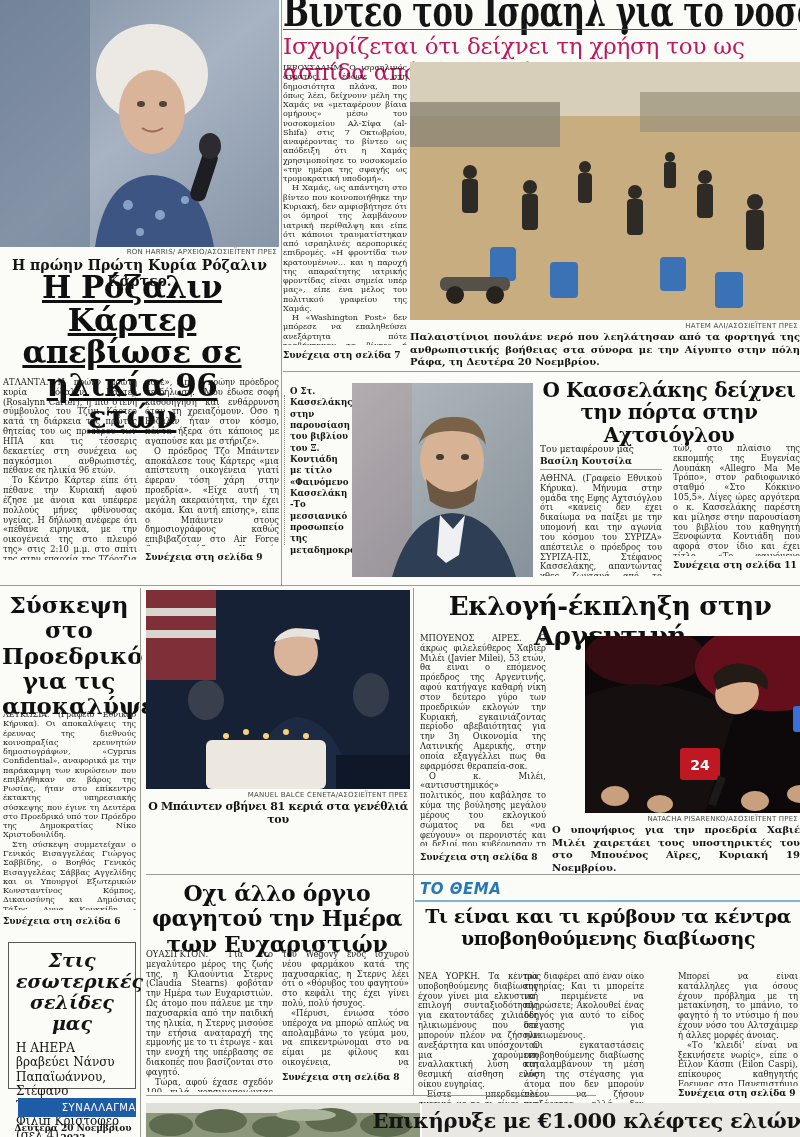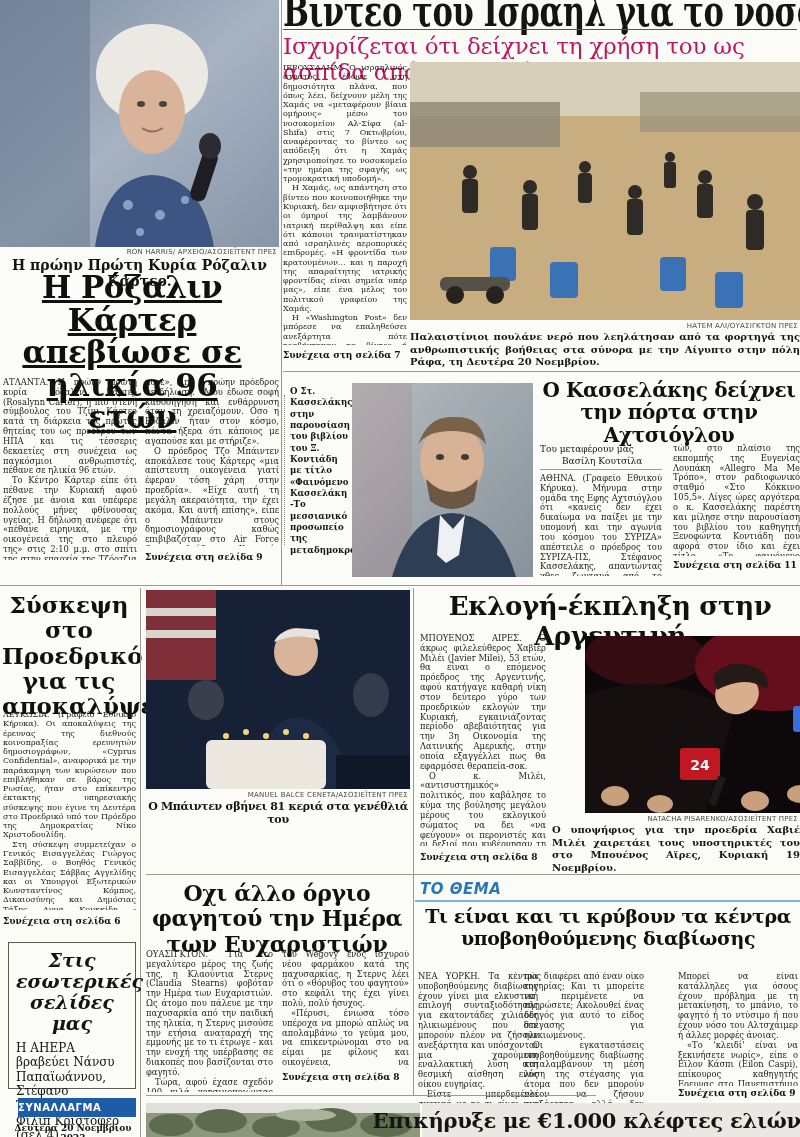--- a/index.html
+++ b/index.html
@@ -24,22 +24,22 @@
   .cont{position:absolute;font-weight:bold;font-size:9px;color:#101010;}
   .credit{font-family:"DejaVu Sans",sans-serif;font-size:7px;color:#4a4a44;text-align:right;letter-spacing:.2px;}
   .caption{font-weight:bold;font-size:10px;line-height:1.25;text-align:justify;color:#151515;}
   .caption-c{font-weight:bold;font-size:14px;text-align:center;color:#151515;}
   .byline{font-size:9px;line-height:1.3;}
   .photo{display:block;width:100%;height:100%;}
   
   .inside-box{border:1px solid #5a5a52;padding:7px 7px 4px;background:#fbfbf7;}
   .inside-title{font-weight:bold;font-style:italic;font-size:19px;line-height:1.1;text-align:center;margin:0 0 7px;}
   .inside-items p{margin:0 0 7px;font-size:12px;line-height:1.22;text-indent:0;text-align:left;}
-  .fx-bar{background:#1e5ca8;color:#fff;font-family:"DejaVu Sans",sans-serif;font-weight:bold;
-          font-size:10px;letter-spacing:.6px;text-align:left;line-height:19px;}
+  .fx-bar{background:#1e5ca8;color:#fff;font-family:"DejaVu Sans",sans-serif;font-weight:normal;
+          font-size:10px;letter-spacing:.6px;text-align:right;line-height:19px;}
   .fx-date{font-weight:bold;font-size:9px;text-align:center;}
   .thema-label{color:#2679b8;font-family:"DejaVu Sans",sans-serif;font-weight:bold;font-style:italic;
                font-size:15px;letter-spacing:.5px;}
   .olive-box{background:#eae8e2;display:flex;align-items:center;justify-content:center;}
   .olive-hl{font-weight:bold;font-size:21px;letter-spacing:-.3px;color:#141414;white-space:nowrap;}
   .vcredit{border-left:1px dotted #8a8a82;height:150px;}
 </style>
 </head>
 <body>
 
@@ -124,21 +124,21 @@
         <rect x="80" y="185" width="26" height="34" rx="4"></rect>
         <rect x="140" y="200" width="28" height="36" rx="4"></rect>
         <rect x="250" y="195" width="26" height="34" rx="4"></rect>
         <rect x="305" y="210" width="28" height="36" rx="4"></rect>
       </g>
       <rect x="30" y="215" width="70" height="14" rx="6" fill="#555048"></rect>
       <circle cx="45" cy="233" r="9" fill="#26231f"></circle>
         <circle cx="85" cy="233" r="9" fill="#26231f"></circle>
     </svg>
   </div>
-  <div class="abs credit" style="left:410px;top:322px;width:388px;">ΗΑΤΕΜ ΑΛΙ/ΟΥΑΣΙΓΚΤΟΝ ΠΡΕΣ</div>
+  <div class="abs credit" style="left:410px;top:322px;width:388px;">ΗΑΤΕΜ ΑΛΙ/ΑΣΟΣΙΕΪΤΕΝΤ ΠΡΕΣ</div>
   <div class="abs caption" style="left:410px;top:331px;width:390px;">Παλαιστίνιοι πουλάνε νερό που λεηλάτησαν από τα φορτηγά της ανθρωπιστικής βοήθειας στα σύνορα με την Αίγυπτο στην πόλη Ράφα, τη Δευτέρα 20 Νοεμβρίου.</div>
 
   <div class="hrule light" style="left:283px;top:371px;width:517px;"></div>
 
   <div class="abs vcredit" style="left:284px;top:395px;"></div>
   <div class="abs" style="left:290px;top:386px;width:60px;font-weight:bold;font-size:8.6px;line-height:1.32;">Ο Στ. Κασσελάκης στην παρουσίαση του βιβλίου του Ξ. Κοντιάδη με τίτλο «Φαινόμενο Κασσελάκη -Το μεσσιανικό προσωπείο της μεταδημοκρατίας».</div>
   <div class="abs clip" style="left:352px;top:383px;width:181px;height:194px;">
     <svg class="photo" viewBox="0 0 181 194" preserveAspectRatio="none">
       <defs>
         <linearGradient id="kbg" x1="0" y1="0" x2="1" y2="1">
@@ -153,21 +153,21 @@
       <path d="M74 96 q26 26 52 0 l-4 22 q-22 16 -44 0Z" fill="#6b5742"></path>
       <ellipse cx="88" cy="74" rx="4" ry="3" fill="#3f3a33"></ellipse>
       <ellipse cx="113" cy="74" rx="4" ry="3" fill="#3f3a33"></ellipse>
       <path d="M40 194 q18-62 60-64 q46 2 64 64Z" fill="#2e3e55"></path>
       <path d="M88 132 l13 14 l12-14 l-6 40 l-13 8 l-9-8Z" fill="#eef0f2"></path>
     </svg>
   </div>
   <div class="abs hl" style="left:538px;top:379px;width:262px;font-size:20px;line-height:1.12;letter-spacing:-.4px;">Ο Κασσελάκης δείχνει την πόρτα στην Αχτσιόγλου</div>
   <div class="abs byline" style="left:540px;top:444px;width:124px;">
     <span style="display:block;">Του μεταφέρουν μας</span>
-    <span style="display:block;font-weight:normal;margin-left:22px;">Βασίλη Κουτσίλα</span>
+    <span style="display:block;font-weight:bold;">Βασίλη Κουτσίλα</span>
   </div>
   <div class="hrule light" style="left:540px;top:469px;width:122px;"></div>
   <div class="abs clip body" style="left:540px;top:474px;width:122px;height:102px;">
       <p>ΑΘΗΝΑ. (Γραφείο Εθνικού Κήρυκα). Μήνυμα στην ομάδα της Εφης Αχτσιόγλου ότι «κανείς δεν έχει δικαίωμα να παίξει με την υπομονή και την αγωνία του κόσμου του ΣΥΡΙΖΑ» απέστειλε ο πρόεδρος του ΣΥΡΙΖΑ-ΠΣ, Στέφανος Κασσελάκης, απαντώντας χθες ζωντανά από το στούντιο σε ερωτήσεις ακροα-</p>
     </div>
   <div class="abs clip body" style="left:673px;top:444px;width:127px;height:112px;">
       <p>τών, στο πλαίσιο της εκπομπής της Ευγενίας Λουπάκη «Allegro Ma Me Τρόπο», στον ραδιοφωνικό σταθμό «Στο Κόκκινο 105,5». Λίγες ώρες αργότερα ο κ. Κασσελάκης παρέστη και μίλησε στην παρουσίαση του βιβλίου του καθηγητή Ξενοφώντα Κοντιάδη που αφορά στον ίδιο και έχει τίτλο «Το φαινόμενο Κασσελάκη: Το μεσσιανικό προ-</p>
     </div>
   <div class="cont" style="left:673px;top:560px;">Συνέχεια στη σελίδα 11</div>
 

